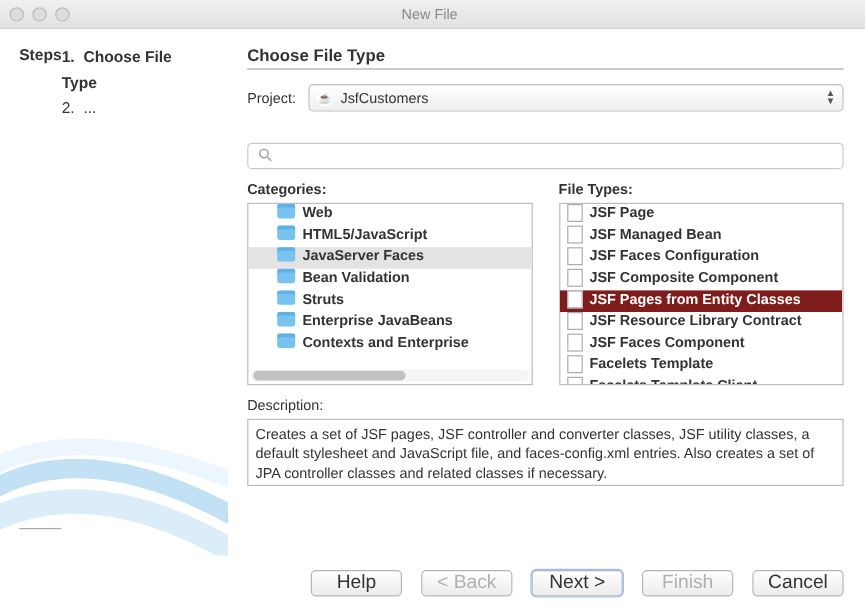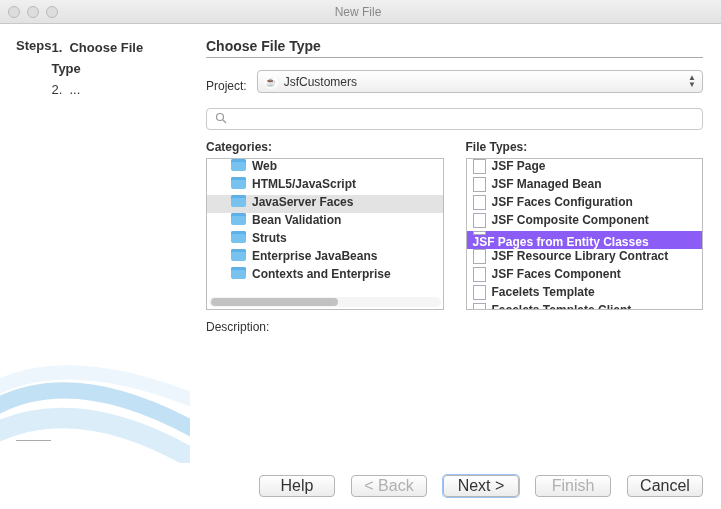--- a/index.html
+++ b/index.html
@@ -70,23 +70,23 @@
   }
   .main-title {
     font-weight: bold;
     font-size: 14px;
     border-bottom: 1px solid #aaa;
     padding-bottom: 3px;
     margin-bottom: 12px;
   }
   .project-row {
     display: flex;
-    align-items: flex-end;
+    align-items: center;
     gap: 10px;
-    margin-bottom: 15px;
+    margin-bottom: 26px;
   }
   .project-label { }
   .project-select {
     flex: 1;
     display: flex;
     align-items: center;
     height: 23px;
     border: 1px solid #bfbfbf;
     border-radius: 4px;
     background: linear-gradient(#ffffff, #eeeeee);
@@ -145,21 +145,21 @@
   }
   .tree-item, .file-item {
     display: flex;
     align-items: flex-start;
     height: 18px;
     padding-left: 6px;
     white-space: nowrap;
   }
   .tree-item.depth1 { padding-left: 24px; }
   .tree-item.selected { background: #e3e3e3; }
-  .file-item.selected { background: #8b5cf6; color: #fff; flex-direction: column; }
+  .file-item.selected { background: #7f1d1d; color: #fff; }
   .folder-icon {
     width: 15px; height: 12px; background: #78c2f0;
     border-radius: 2px; margin-right: 6px; display:inline-block;
     box-shadow: inset 0 3px 0 #5eb1e6;
   }
   .doc-icon {
     width: 13px; height: 15px; background: #fff;
     border: 1px solid #aab; margin-right: 6px; display:inline-block;
     font-size:7px; line-height:13px; text-align:center; color:#e28; position:relative;
   }
@@ -334,20 +334,21 @@
               <div class="file-item">
                 <span class="doc-icon"></span>
                 <span>Facelets Template Client</span>
               </div>
             </div>
         </div>
       </div>
     </div>
 
     <div class="descr-label">Description:</div>
+    <div class="descr-box">Creates a set of JSF pages, JSF controller and converter classes, JSF utility classes, a default stylesheet and JavaScript file, and faces-config.xml entries. Also creates a set of JPA controller classes and related classes if necessary.</div>
   </div>
 </div>
 
 <div class="button-bar">
   <button class="btn">Help</button>
   <button class="btn disabled">&lt; Back</button>
   <button class="btn primary">Next &gt;</button>
   <button class="btn disabled">Finish</button>
   <button class="btn">Cancel</button>
 </div>

